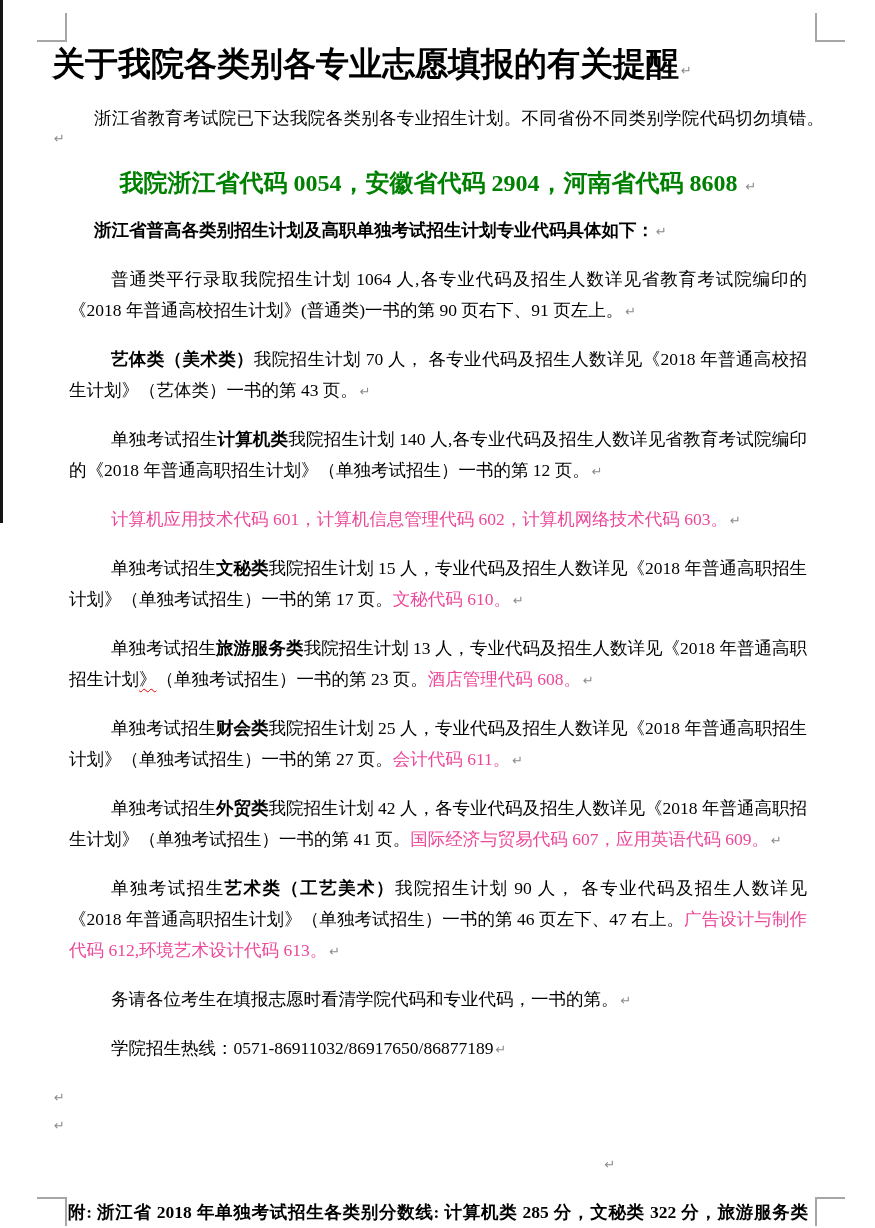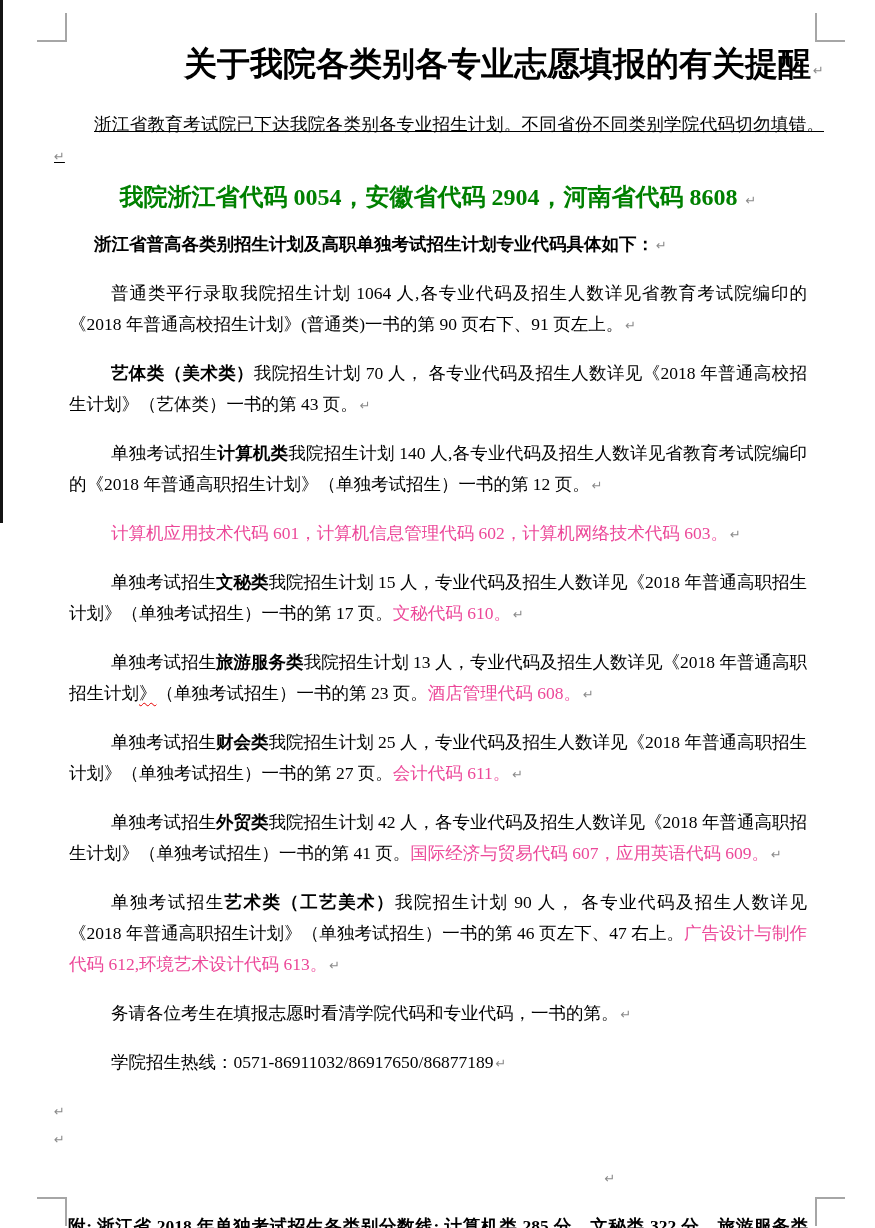--- a/index.html
+++ b/index.html
@@ -8,23 +8,23 @@
     font-family:"Liberation Serif","DejaVu Serif",serif;color:#000;
     overflow:hidden;
   }
   .left-bar{position:absolute;left:0;top:0;width:3px;height:523px;background:#141414;}
   .crop{position:absolute;width:28px;height:27px;}
   .crop.tl{left:37px;top:13px;border-right:2px solid #a6a6a6;border-bottom:2px solid #a6a6a6;}
   .crop.tr{left:815px;top:13px;border-left:2px solid #a6a6a6;border-bottom:2px solid #a6a6a6;}
   .crop.bl{left:37px;top:1197px;border-right:2px solid #a6a6a6;border-top:2px solid #a6a6a6;}
   .crop.br{left:815px;top:1197px;border-left:2px solid #a6a6a6;border-top:2px solid #a6a6a6;}
   .content{position:absolute;left:52px;top:40px;width:772px;}
-  .title{font-size:33px;font-weight:bold;text-align:right;line-height:48px;margin:0;}
-  .intro{font-size:17.5px;line-height:31px;text-indent:2.4em;margin:14px 0 0 0;text-align:justify;text-decoration:underline;}
-  .green{font-size:24px;font-weight:bold;color:#008000;text-align:center;line-height:38px;margin:6px 0 0 0;white-space:nowrap;}
+  .title{font-size:33px;font-weight:bold;text-align:left;line-height:48px;margin:0;}
+  .intro{font-size:17.5px;line-height:19px;text-indent:2.4em;margin:14px 0 0 0;text-align:justify;}
+  .green{font-size:24px;font-weight:bold;color:#008000;text-align:center;line-height:38px;margin:16px 0 0 0;white-space:nowrap;}
   .sect{font-size:17.5px;font-weight:bold;line-height:31px;text-indent:2.4em;margin:9px 0 0 0;}
   .para{font-size:17.5px;line-height:31px;text-indent:2.4em;text-align:justify;margin:17px;}
   .s-b{font-weight:bold;}
   .s-r{color:#ec4899;}
   .s-w{text-decoration:underline wavy #e60000;text-decoration-thickness:1px;text-underline-offset:3px;}
   .pmark{color:#8a8a8a;font-size:13px;padding-left:2px;font-family:"DejaVu Sans",sans-serif;font-weight:normal;}
   .empty{margin:6px 0 0 0;height:28px;line-height:28px;font-size:17.5px;}
   .empty + .empty{margin-top:0;}
   .sign{width:320px;margin:8px 55px 0 auto;text-align:center;font-size:21px;line-height:33px;}
   .sign p{margin:0;}

